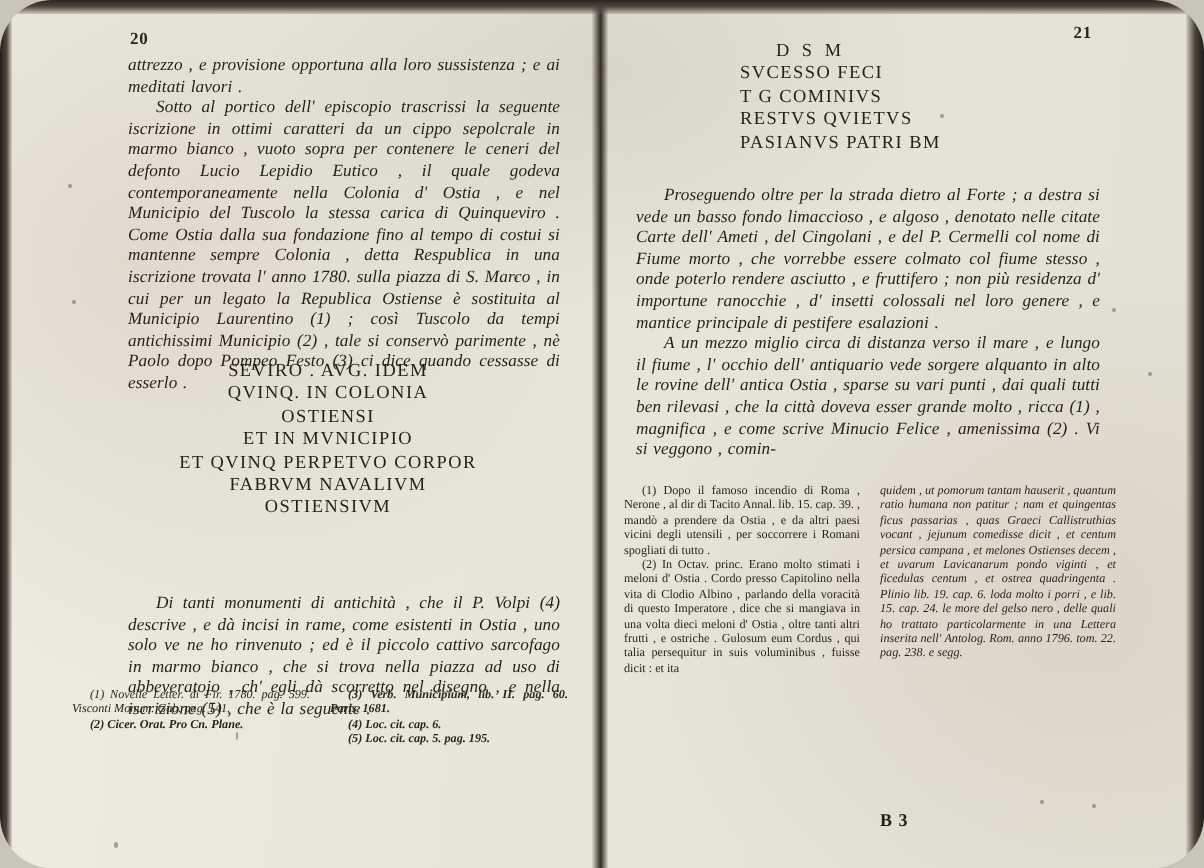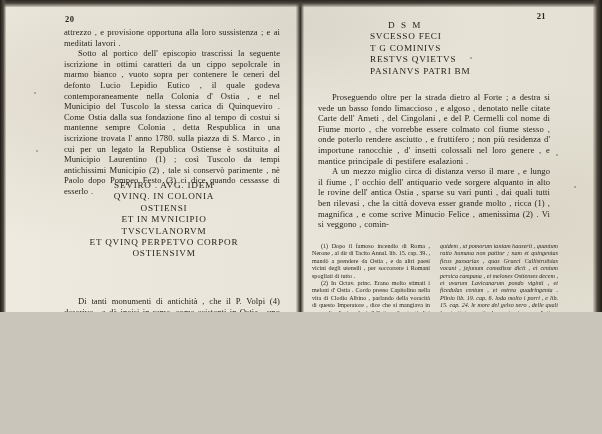--- a/index.html
+++ b/index.html
@@ -10,23 +10,24 @@
   body {
     width: 602px;
     height: 434px;
     overflow: hidden;
     font-family: "Liberation Serif", "DejaVu Serif", serif;
   }
 
   #scan {
     position: relative;
     width: 602px;
-    height: 312px;
+    height: 434px;
     background: #e8e4d9;
     overflow: hidden;
+    border-radius: 26px;
   }
 
   
   #scan::before {
     content: "";
     position: absolute;
     inset: 0;
     background:
       radial-gradient(ellipse 55% 70% at 12% 30%, rgba(160,150,125,0.18), transparent 70%),
       radial-gradient(ellipse 50% 60% at 88% 70%, rgba(160,150,125,0.16), transparent 70%),
@@ -99,20 +100,21 @@
     color: #231f1a;
     text-align: justify;
     letter-spacing: 0.05px;
     word-spacing: 0.6px;
   }
   .body-left  { left: 64px;  top: 27px; width: 216px; }
   .body-right { left: 14px;  top: 92px; width: 232px; }
 
   .body-col p {
     margin: 0;
+    font-style: italic;
   }
   .p-indent { text-indent: 14px; }
 
   
   .inscription {
     position: absolute;
     text-align: center;
     font-size: 9.2px;
     line-height: 11.4px;
     letter-spacing: 0.75px;
@@ -187,22 +189,22 @@
     <div class="body-col body-left">
       <p>attrezzo , e provisione opportuna alla loro sussistenza ; e ai meditati lavori .</p>
       <p class="p-indent">Sotto al portico dell' episcopio trascrissi la seguente iscrizione in ottimi caratteri da un cippo sepolcrale in marmo bianco , vuoto sopra per contenere le ceneri del defonto Lucio Lepidio Eutico , il quale godeva contemporaneamente nella Colonia d' Ostia , e nel Municipio del Tuscolo la stessa carica di Quinqueviro . Come Ostia dalla sua fondazione fino al tempo di costui si mantenne sempre Colonia , detta Respublica in una iscrizione trovata l' anno 1780. sulla piazza di S. Marco , in cui per un legato la Republica Ostiense è sostituita al Municipio Laurentino (1) ; così Tuscolo da tempi antichissimi Municipio (2) , tale si conservò parimente , nè Paolo dopo Pompeo Festo (3) ci dice quando cessasse di esserlo .</p>
     </div>
 
     <div class="inscription inscr-left">
       <div>SEVIRO . AVG. IDEM</div>
       <div>QVINQ. IN COLONIA</div>
       <div>OSTIENSI</div>
       <div>ET IN MVNICIPIO</div>
-      <div>TVSCVLANORVM</div>
       <div>ET QVINQ PERPETVO CORPOR</div>
+      <div>FABRVM  NAVALIVM</div>
       <div>OSTIENSIVM</div>
     </div>
 
     <div class="body-col" style="left:64px; top:296px; width:216px;">
       <p class="p-indent">Di tanti monumenti di antichità , che il P. Volpi (4) descrive , e dà incisi in rame, come esistenti in Ostia , uno solo ve ne ho rinvenuto ; ed è il piccolo cattivo sarcofago in marmo bianco , che si trova nella piazza ad uso di abbeveratojo , ch' egli dà scorretto nel disegno , e nella iscrizione (5) , che è la seguente .</p>
     </div>
 
     <div class="notes notes-left">
       <div class="note-cols">
         <div class="note-col">

